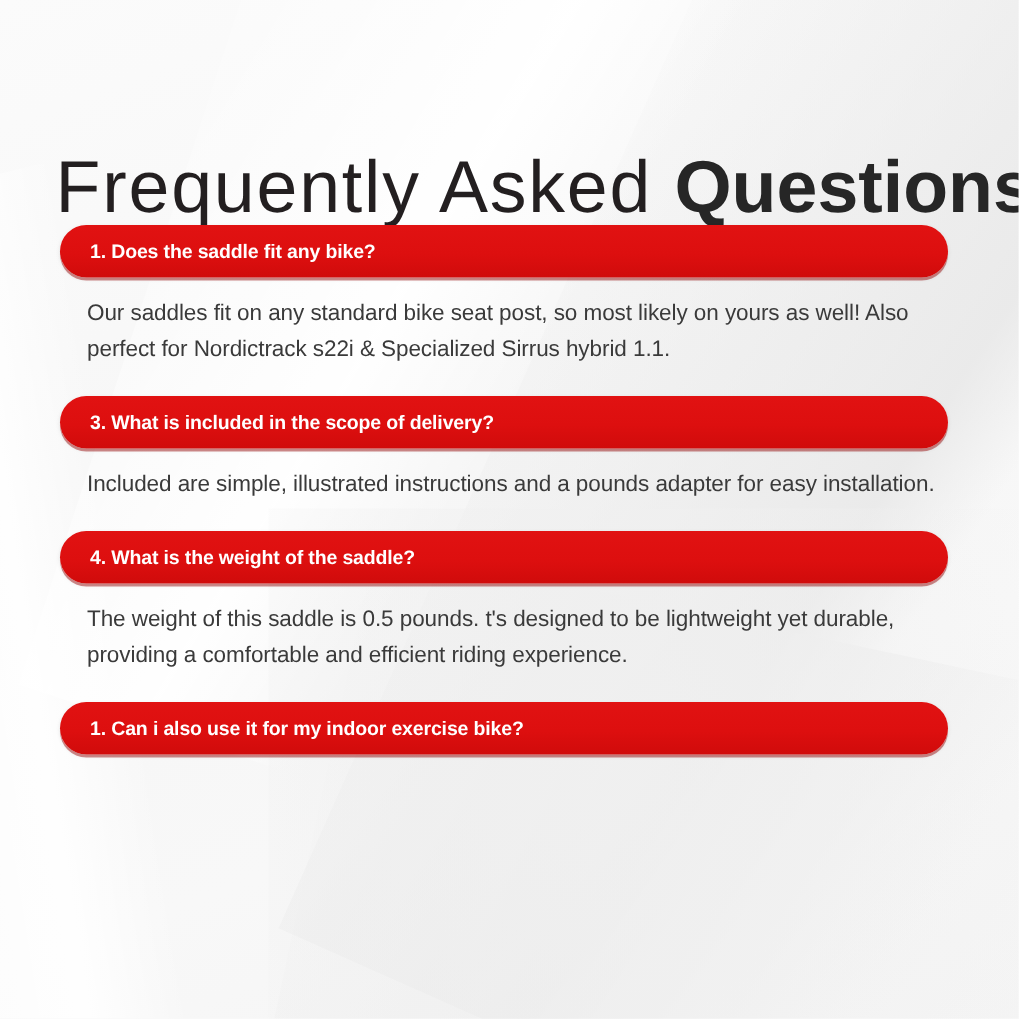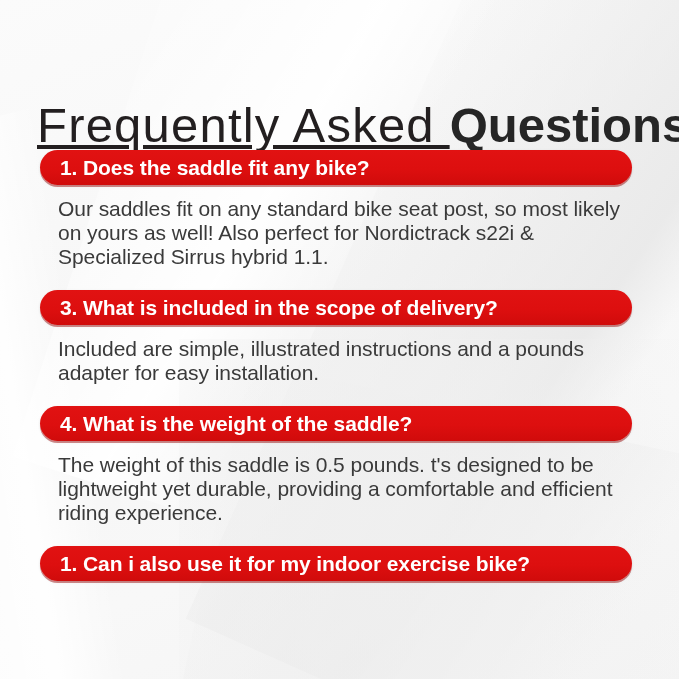--- a/index.html
+++ b/index.html
@@ -69,21 +69,20 @@
     top: 63px;
     font-size: 49px;
     line-height: 58px;
     color: #231f20;
     letter-spacing: 0.6px;
     white-space: nowrap;
   }
   .title-light {
     font-weight: 300;
     letter-spacing: 1.2px;
-    text-decoration: underline;
   }
   .title-bold {
     font-weight: 700;
     letter-spacing: 0px;
     color: #262626;
   }
 
   
   .faq-list {
     position: absolute;
@@ -104,31 +103,31 @@
     border-radius: 20px;
     background: linear-gradient(180deg, #e11212 0%, #dd0f0f 55%, #d00b0b 100%);
     box-shadow: 0 2px 0 0 rgba(150,0,0,0.45), 0 1px 3px rgba(0,0,0,0.10);
     display: flex;
     align-items: center;
     padding-left: 20px;
     padding-right: 22px;
   }
   .faq-question-text {
     color: #ffffff;
-    font-size: 21px;
+    font-size: 13px;
     font-weight: 700;
     letter-spacing: -0.1px;
     line-height: 1;
     white-space: nowrap;
   }
   .faq-answer {
     margin-left: 58px;
     margin-right: 40px;
     margin-top: 12px;
-    font-size: 21px;
+    font-size: 15px;
     line-height: 24px;
     color: #3a3a3a;
     font-weight: 400;
     letter-spacing: -0.05px;
     max-width: 578px;
   }
 </style>
 </head>
 <body>
 

